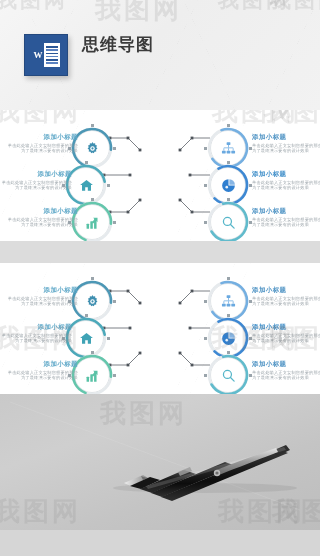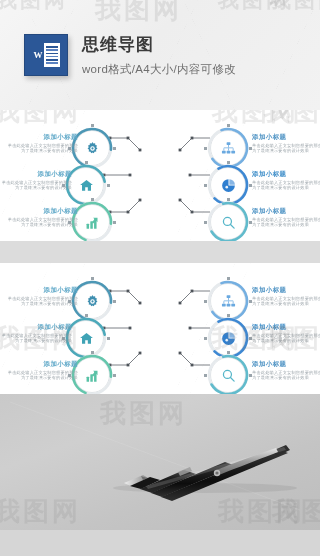--- a/index.html
+++ b/index.html
@@ -50,21 +50,21 @@
     display:flex; align-items:center; justify-content:center;
     font-family:"Liberation Serif",serif;
   }
   .wordicon .doc .lines {
     flex:1; padding:3px 2px 3px 2px;
     display:flex; flex-direction:column; justify-content:space-between;
   }
   .wordicon .doc .lines i { display:block; height:1.5px; background:#2b5797; }
   .wordicon .doc .lines i:nth-child(2n) { background:#5b82c0; }
 
-  .htexts { position:absolute; left:82px; top:34px; }
+  .htexts { position:absolute; left:82px; top:34px;text-align:center; }
   .htitle {
     font-size:17px; font-weight:bold; color:#3b3b3b;
     letter-spacing:1px; line-height:22px;
   }
   .hsub {
     margin-top:6px;
     font-size:11.5px; color:#6e6e6e; letter-spacing:0.3px;
   }
 
   
@@ -166,21 +166,20 @@
             <i></i>
             <i></i>
             <i></i>
             <i></i>
         </div>
       </div>
     </div>
 
     <div class="htexts">
       <div class="htitle">思维导图</div>
-      <div class="hsub">word格式/A4大小/内容可修改</div>
     </div>
   </div>
 
   <div class="slide" id="slide1">
     <div class="diag2"></div>
   <svg class="conn" width="320" height="131">
         <path d="M 110 28 L 128 28 L 140 40" fill="none" stroke="#5a6067" stroke-width="0.8"></path>
         <path d="M 104 65 L 130 65" fill="none" stroke="#5a6067" stroke-width="0.8"></path>
         <path d="M 110 102 L 128 102 L 140 90" fill="none" stroke="#5a6067" stroke-width="0.8"></path>
         <path d="M 210 28 L 192 28 L 180 40" fill="none" stroke="#5a6067" stroke-width="0.8"></path>

